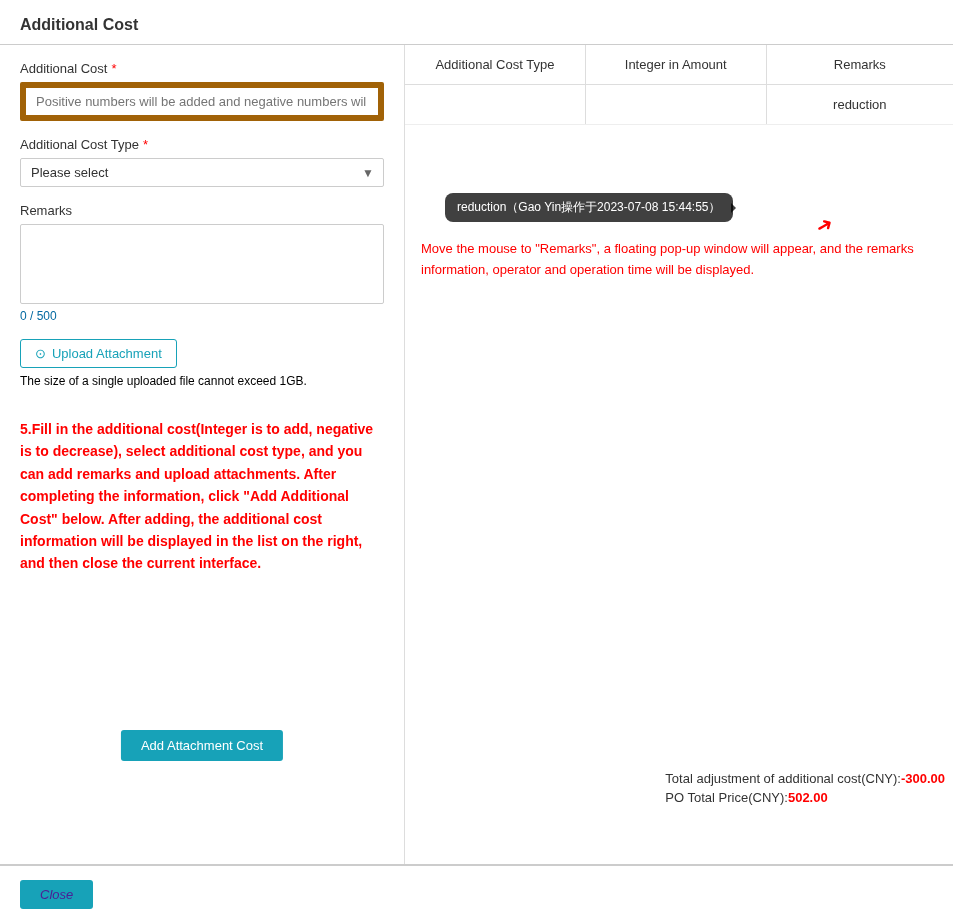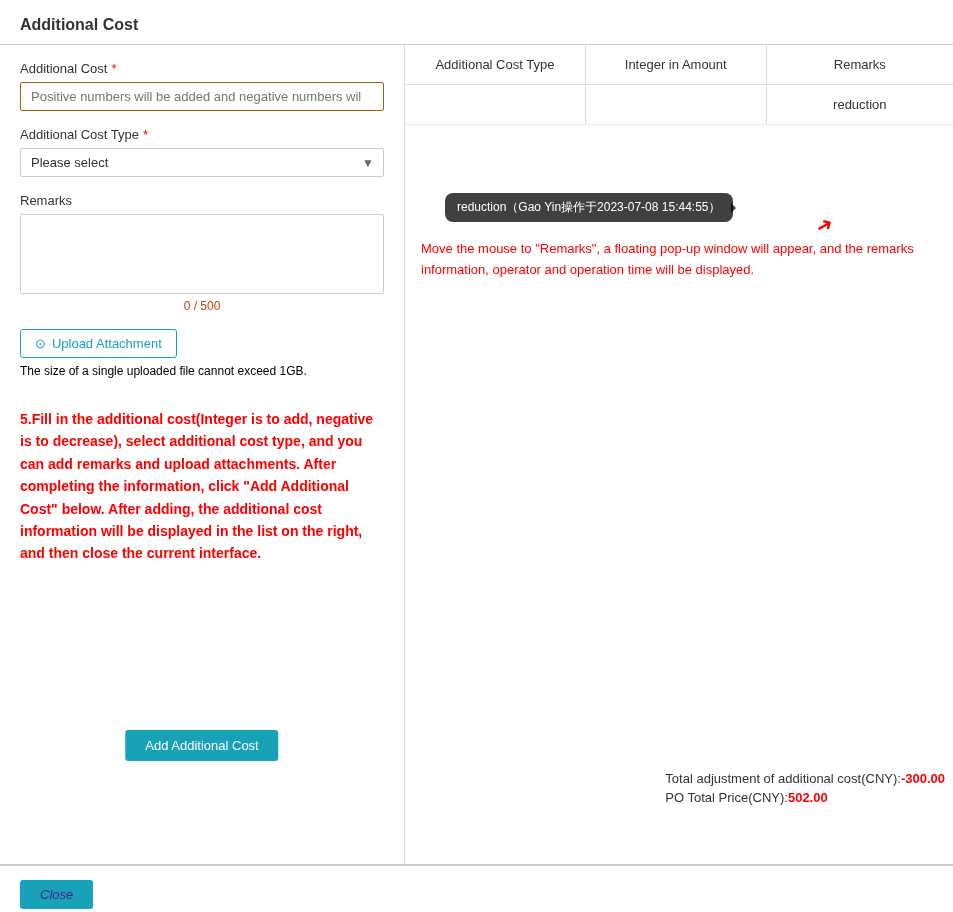--- a/index.html
+++ b/index.html
@@ -16,21 +16,21 @@
 
     
     .left-panel { width: 405px; padding: 16px 20px; border-right: 1px solid #ddd; flex-shrink: 0; }
 
     .field-group { margin-bottom: 16px; }
     .field-label { font-size: 13px; color: #333; margin-bottom: 6px; display: flex; align-items: center; gap: 4px; }
     .required-star { color: red; }
 
     .text-input {
       width: 100%;
-      border: 1px solid #a16207;
+      border: 6px solid #a16207;
       padding: 6px 10px;
       font-size: 13px;
       color: #999;
       background: #fff;
       border-radius: 2px;
     }
 
     .select-wrapper { position: relative; }
     .select-input {
       width: 100%;
@@ -56,21 +56,21 @@
     .remarks-label { font-size: 13px; color: #333; margin-bottom: 6px; }
     .remarks-textarea {
       width: 100%;
       height: 80px;
       border: 1px solid #ccc;
       padding: 6px 10px;
       font-size: 13px;
       resize: none;
       border-radius: 2px;
     }
-    .textarea-counter { text-align: center; font-size: 12px; color: #c2410c; margin-top: 2px; }
+    .textarea-counter { text-align: left; font-size: 12px; color: #0369a1; margin-top: 2px; }
 
     .upload-btn {
       border: 1px solid #17a2b8;
       color: #17a2b8;
       background: #fff;
       padding: 6px 14px;
       font-size: 13px;
       border-radius: 3px;
       cursor: pointer;
       display: inline-flex;
@@ -242,21 +242,21 @@
           <button class="upload-btn">
             <span>⊙</span>
             <span>Upload Attachment</span>
           </button>
           <div class="upload-hint">The size of a single uploaded file cannot exceed 1GB.</div>
         </div>
 
         <div class="instruction-text">5.Fill in the additional cost(Integer is to add, negative is to decrease), select additional cost type, and you can add remarks and upload attachments. After completing the information, click "Add Additional Cost" below. After adding, the additional cost information will be displayed in the list on the right, and then close the current interface.</div>
 
         <div style="position: absolute; bottom: 20px; left: 50%; transform: translateX(-50%);">
-          <button class="add-btn">Add Additional Cost</button>
+          <button class="add-btn">Add Attachment Cost</button>
         </div>
 
       </div>
     </div>
 
     <div class="right-panel">
 
       <div class="table-area">
         <div class="table-header">
           <div class="th-cell th-col1">Additional Cost Type</div>

